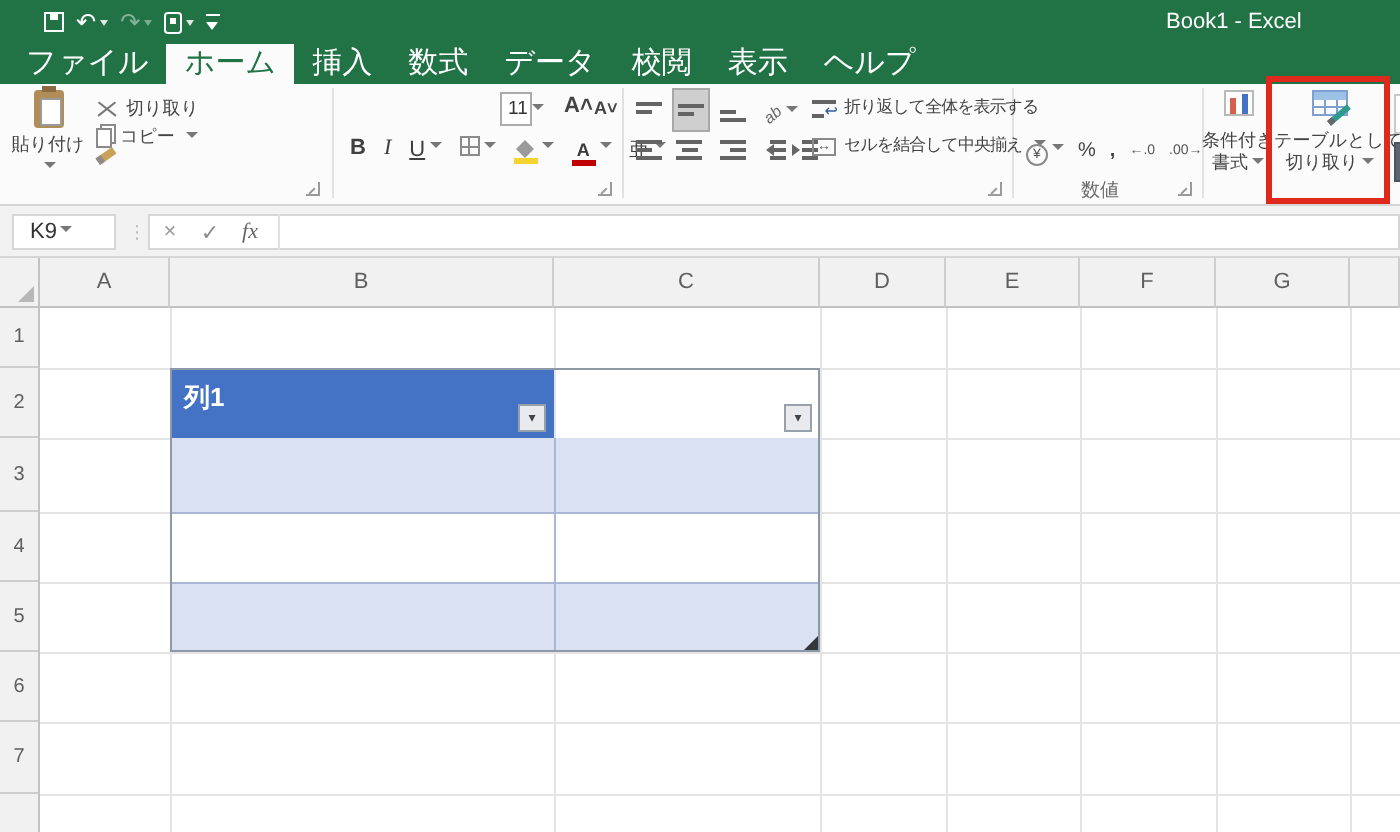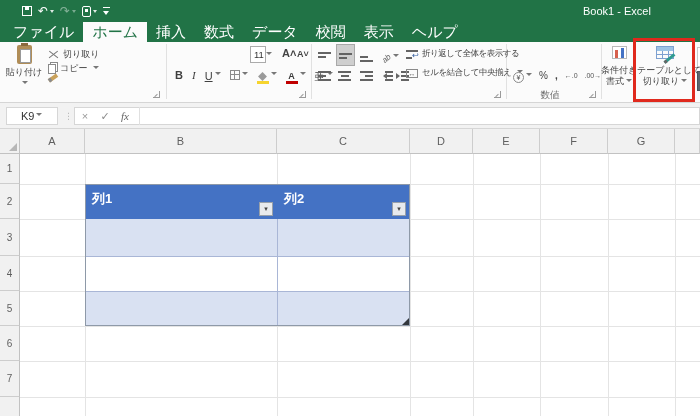--- a/index.html
+++ b/index.html
@@ -92,21 +92,21 @@
   .ic-cond::after{content:"";position:absolute;left:8px;top:1px;width:3px;height:10px;background:#4472c4}
   .ic-ftable{width:18px;height:13px;border:1px solid #7da0d0;display:inline-block;position:relative;background:linear-gradient(#9cc3e5,#9cc3e5) 0 0/18px 4px no-repeat,linear-gradient(#7da0d0,#7da0d0) 0 7px/18px 1px no-repeat,linear-gradient(#7da0d0,#7da0d0) 5px 0/1px 13px no-repeat,linear-gradient(#7da0d0,#7da0d0) 11px 0/1px 13px no-repeat}
   .ic-ftable::after{content:"";position:absolute;right:-3px;bottom:-2px;width:10px;height:3px;background:#2e9b8f;transform:rotate(-40deg);border-left:3px solid #666}
   .twolines{position:absolute;text-align:center;font-size:9px;color:#444;line-height:11px;white-space:nowrap}
   .redbox{position:absolute;left:633px;top:38px;width:62px;height:64px;border:3px solid #e0291d;z-index:6}
   .peek{position:absolute;font-size:9px;color:#333;border:1px solid #c9c9c9;background:#fff;width:14px;height:20px;line-height:20px;padding-left:2px;overflow:hidden}
   .peek.dark{background:#5b6770;color:#fff;border-color:#4a545c}
 
   
   .fbar{position:absolute;left:0;top:103px;width:700px;height:26px;background:#f2f2f2;border-bottom:1px solid #d6d6d6}
-  .namebox{position:absolute;left:6px;top:4px;width:52px;height:18px;background:#fff;border:1px solid #d6d6d6;font-size:11px;color:#333;display:flex;align-items:center;justify-content:flex-start;padding:0 3px 0 14px}
+  .namebox{position:absolute;left:6px;top:4px;width:52px;height:18px;background:#fff;border:1px solid #d6d6d6;font-size:11px;color:#333;display:flex;align-items:center;justify-content:flex-start;padding:0 3px 0 8px}
   .fdots{position:absolute;left:64px;top:4px;height:18px;color:#b9b9b9;font-size:9px;line-height:18px}
   .fwhite{position:absolute;left:74px;top:4px;right:0;height:18px;background:#fff;border:1px solid #d6d6d6;display:flex;align-items:center}
   .fbtn{width:20px;text-align:center;font-size:11px;color:#9a9a9a}
   .fx{font-family:"Liberation Serif","DejaVu Serif",serif;font-style:italic;font-size:11px;color:#666}
   .fdiv{width:1px;height:18px;background:#e0e0e0;margin:0 4px}
   .fval{font-size:11px;color:#333}
 
   
   .ghead{position:absolute;top:129px;height:25px;background:#f1f1f1;border-right:1px solid #cdcdcd;border-bottom:1px solid #c2c2c2;color:#5f5f5f;font-size:11px;text-align:center;line-height:24px}
   .rhead{position:absolute;left:0;width:20px;background:#f1f1f1;border-right:1px solid #c2c2c2;border-bottom:1px solid #cdcdcd;color:#5f5f5f;font-size:10px;display:flex;align-items:center;justify-content:center}
@@ -310,21 +310,20 @@
   <div class="vline" style="left:675px"></div>
   <div class="hline" style="top:184px"></div>
   <div class="hline" style="top:219px"></div>
   <div class="hline" style="top:256px"></div>
   <div class="hline" style="top:291px"></div>
   <div class="hline" style="top:326px"></div>
   <div class="hline" style="top:361px"></div>
   <div class="hline" style="top:397px"></div>
 
   <div class="thdr" style="left:85px;width:192px">列1</div>
-  <div class="thdr" style="left:277px;width:133px">列2</div>
   <div class="flt" style="left:259px;top:202px">▾</div>
   <div class="flt" style="left:392px;top:202px">▾</div>
 
   <div class="tband" style="left:85px;top:219px;width:325px;height:37px"></div>
   <div class="twhite" style="left:85px;top:256px;width:325px;height:35px"></div>
   <div class="tband" style="left:85px;top:291px;width:325px;height:35px"></div>
 
   <div class="tline-v" style="left:277px;top:219px;height:107px"></div>
   <div class="tline-h" style="left:85px;top:256px;width:325px"></div>
   <div class="tline-h" style="left:85px;top:291px;width:325px"></div>

